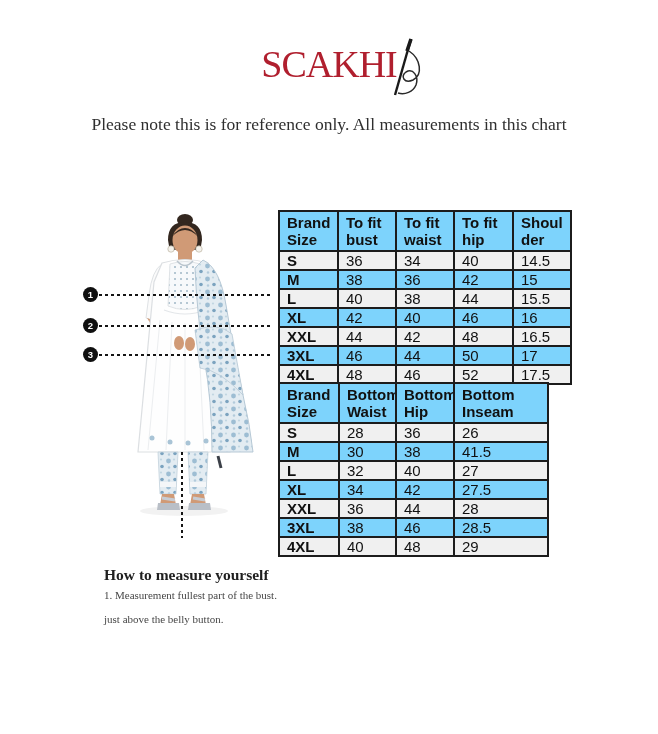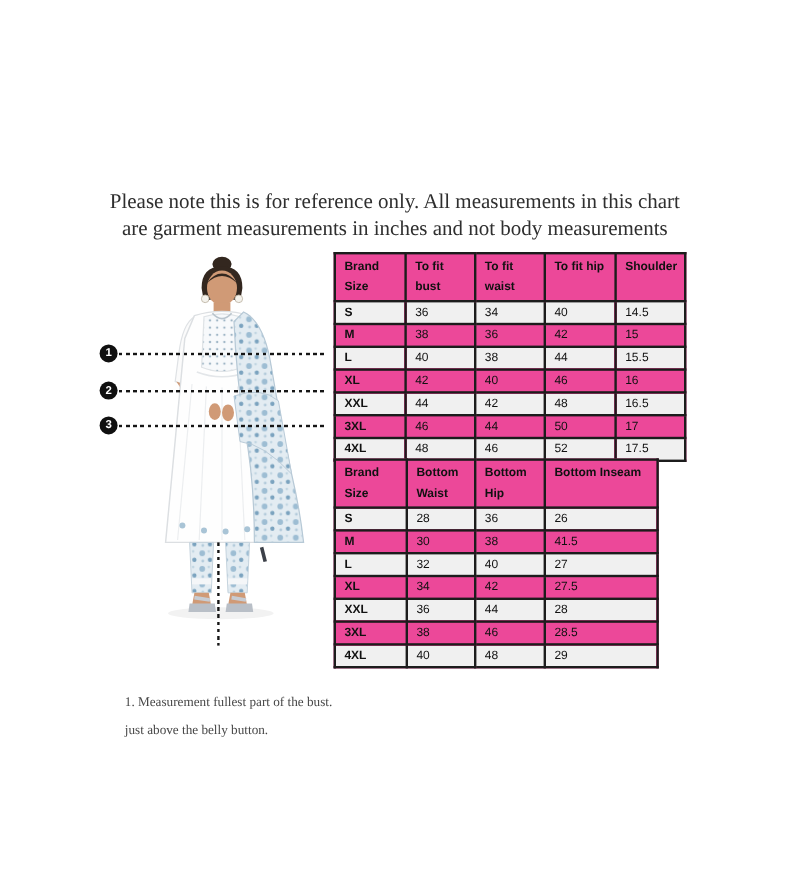--- a/index.html
+++ b/index.html
@@ -17,21 +17,20 @@
     color:var(--logo-color,#b01f2e);
     line-height:1.1;
   }
   .needle{position:absolute;right:-26px;top:-7px;}
 
   
   .disclaimer{
     position:absolute;top:113px;left:0;right:0;text-align:center;
     font-family:"Liberation Serif",serif;font-size:17.5px;color:#2f2f2f;
     line-height:23px;
-    margin-top:43px;
   }
 
   
   .model{position:absolute;left:100px;top:210px;}
 
   
   .marker-circle{
     position:absolute;width:15px;height:15px;border-radius:50%;
     background:#101010;color:#ffffff;
     font-size:9.5px;font-weight:bold;line-height:15px;text-align:center;
@@ -41,21 +40,21 @@
     background:repeating-linear-gradient(to right,#151515 0 3px,transparent 3px 6px);
   }
   .dash-v{
     position:absolute;width:2px;
     background:repeating-linear-gradient(to bottom,#151515 0 3px,transparent 3px 6px);
   }
 
   
   table.size-table{
     position:absolute;border-collapse:collapse;table-layout:fixed;
-    background:#ec4899;font-size:10px;color:#111;
+    background:#7dd3fc;font-size:15px;color:#111;
   }
   table.size-table th,table.size-table td{
     border:2px solid #1c1c1c;padding:1px 4px 1px 7px;text-align:left;
     overflow:hidden;
   }
   table.size-table th{
     font-weight:bold;line-height:16.5px;height:34px;vertical-align:top;padding-top:3px;
   }
   table.size-table td{height:15px;line-height:15px;font-weight:normal;}
   table.size-table td:first-child{font-weight:bold;}
@@ -72,24 +71,33 @@
   .measure-line{
     font-family:"Liberation Serif",serif;font-size:11px;line-height:23.5px;color:#474747;
   }
   .measure-line:first-of-type{margin-top:8px;}
 </style>
 </head>
 <body>
 
 <div class="page">
 
+  <div class="logo-wrap">
+    <span class="logo-inner">
+      <span class="logo-text">SCAKHI</span>
+      <svg class="needle" width="52" height="62" viewBox="0 0 52 62">
+        <line x1="40" y1="2" x2="24" y2="58" stroke="#1a1a1a" stroke-width="2.4"></line>
+        <line x1="40" y1="2" x2="36" y2="14" stroke="#1a1a1a" stroke-width="3.6"></line>
+        <path d="M38 14 C 50 22, 52 38, 42 43 C 33 47, 29 39, 35 35 C 42 31, 48 39, 45 48 C 42 55, 34 58, 27 56" fill="none" stroke="#2a2a2a" stroke-width="1.5"></path>
+      </svg>
+    </span>
+  </div>
 
   <div class="disclaimer">
     <div>Please note this is for reference only. All measurements in this chart</div>
-    <div>are garment measurements in inches and not body measurements</div>
   </div>
 
   <svg class="model" width="170" height="310" viewBox="0 0 170 310">
     <defs>
       <pattern id="floral" width="13" height="13" patternUnits="userSpaceOnUse">
         <rect width="13" height="13" fill="#e3ecf2"></rect>
         <circle cx="3.5" cy="4" r="2.4" fill="#9dbdd3"></circle>
         <circle cx="10" cy="9.5" r="1.8" fill="#7ba3bf"></circle>
         <circle cx="9" cy="2.5" r="1.1" fill="#c2d6e2"></circle>
         <circle cx="4" cy="10.5" r="1.2" fill="#b3cbdb"></circle>
@@ -295,17 +303,18 @@
         <tr>
           <td>4XL</td>
           <td>40</td>
           <td>48</td>
           <td>29</td>
         </tr>
       </tbody>
   </table>
 
   <div class="measure">
+    <div class="measure-title">How to measure yourself</div>
     <div class="measure-line">1. Measurement fullest part of the bust.</div>
     <div class="measure-line">just above the belly button.</div>
   </div>
 
 </div>
 
 </body></html>

